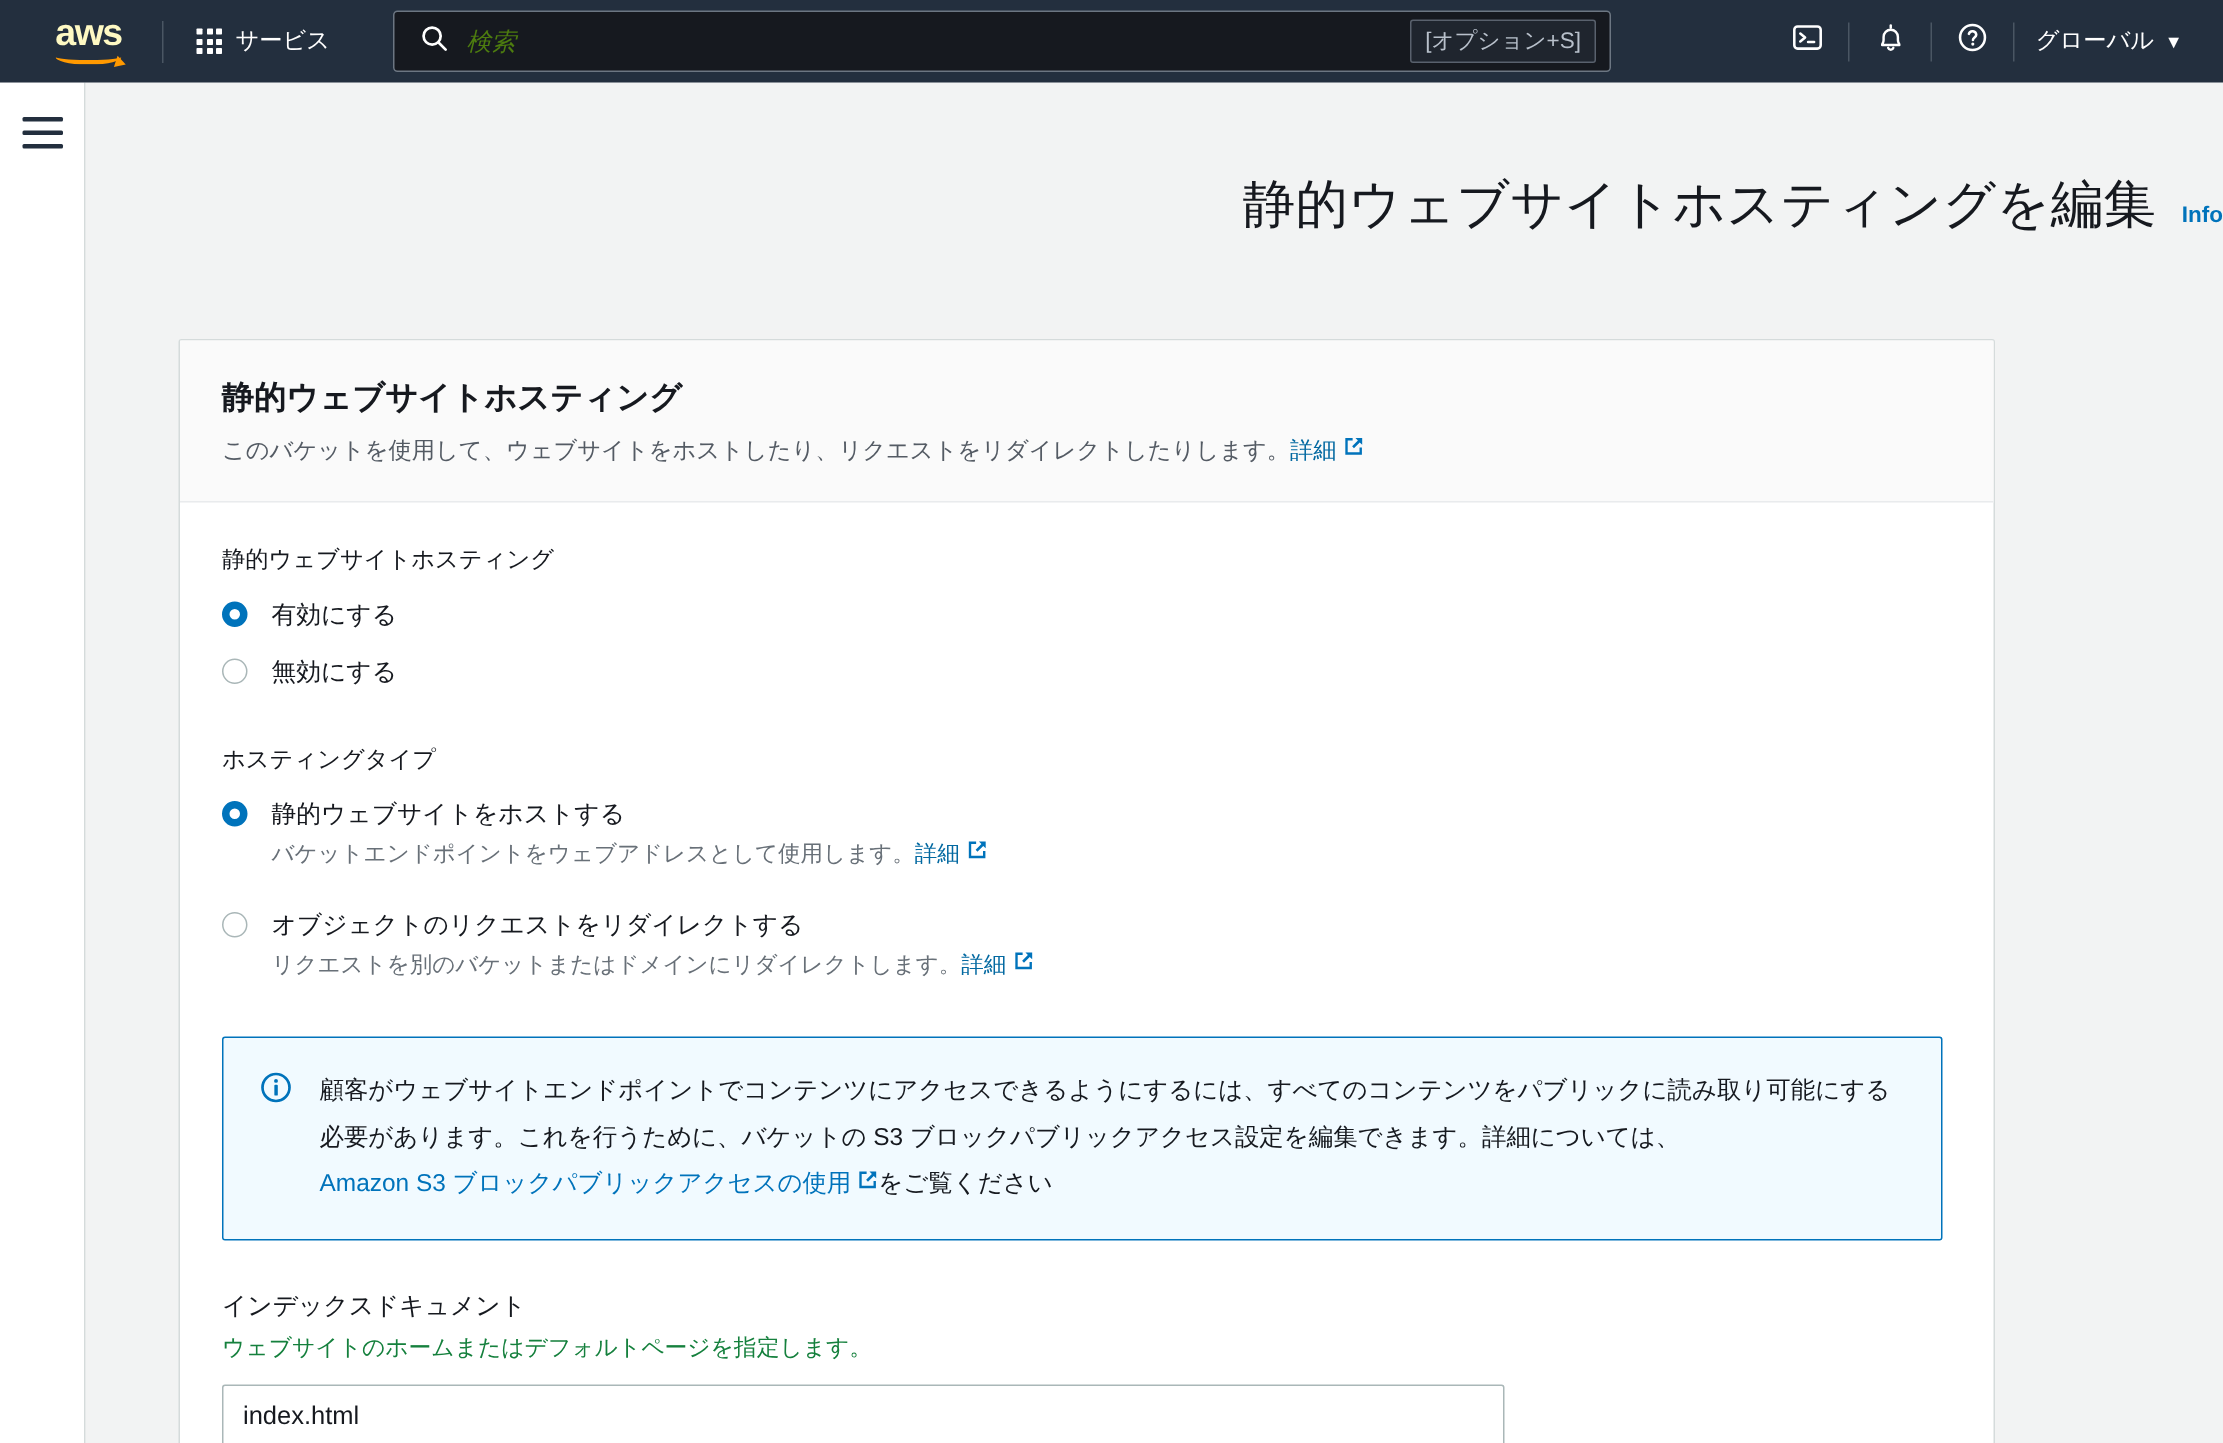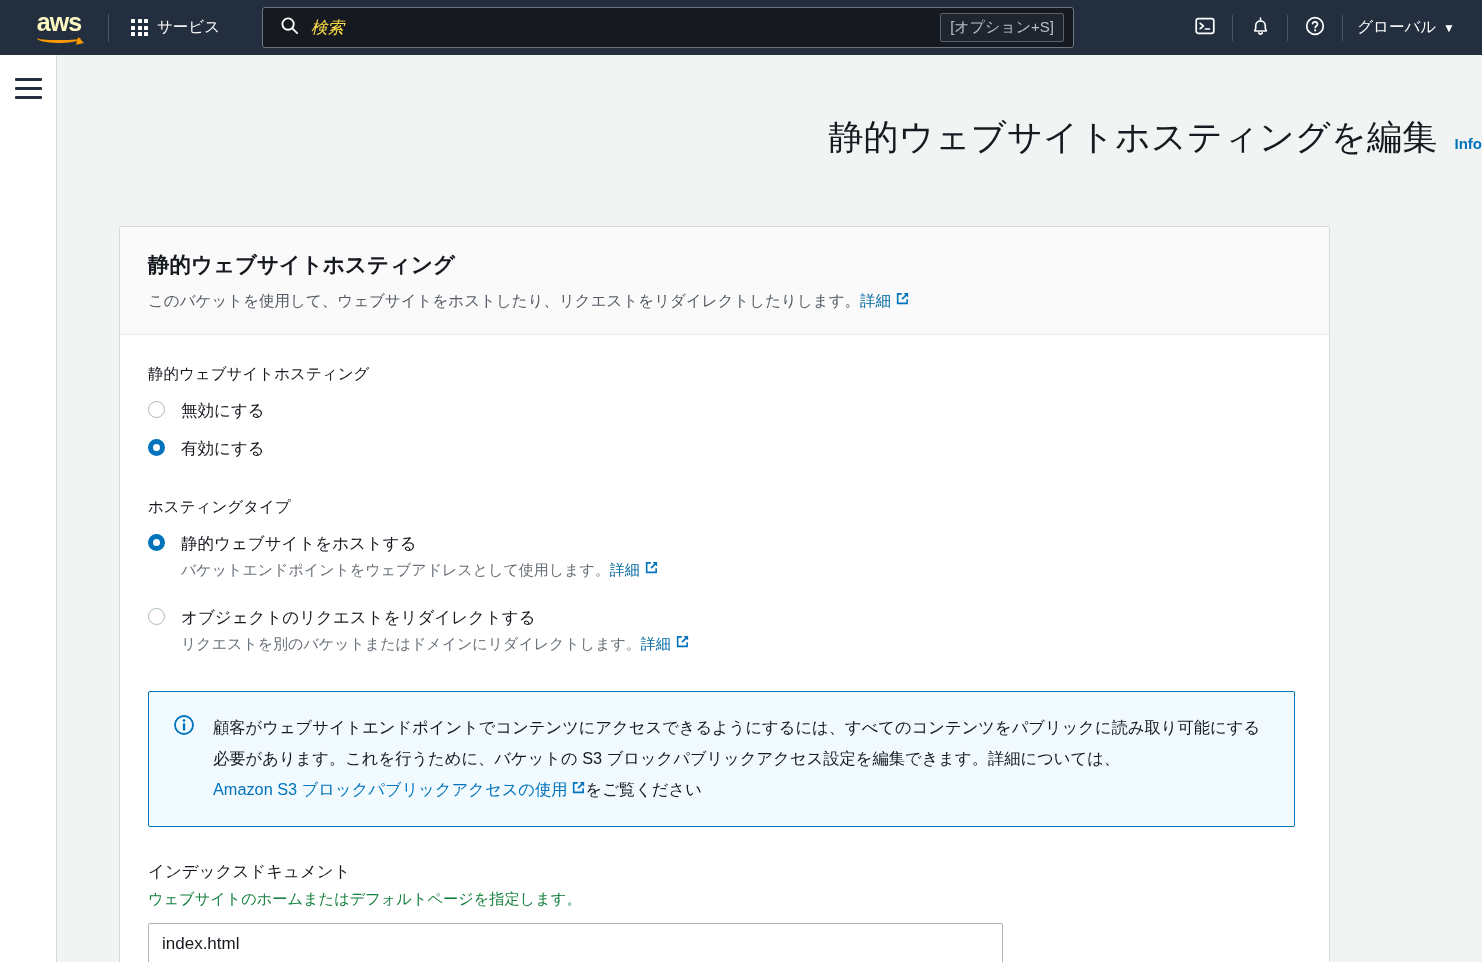--- a/index.html
+++ b/index.html
@@ -60,21 +60,21 @@
     position: absolute; left: 262px; top: 7px;
     width: 812px; height: 41px;
     background: #16191f;
     border: 1px solid #6c7682;
     border-radius: 3px;
     display: flex; align-items: center;
     cursor: text;
   }
   .search-icon { margin: 0 12px 0 17px; flex: none; }
   .search-placeholder {
-    color: #fde047; font-size: 16.5px; font-style: italic; flex: 1;
+    color: #4d7c0f; font-size: 16.5px; font-style: italic; flex: 1;
   }
   .kbd-hint {
     margin-right: 9px; padding: 4px 9px;
     color: #b8c0cb; font-size: 15px;
     background: #1f252e; border: 1px solid #59616d; border-radius: 2px;
     white-space: nowrap;
   }
 
   .nav-right {
     position: absolute; right: 0; top: 0; height: 55px;
@@ -328,29 +328,29 @@
               </svg></span>
           </span>
       </div>
     </div>
 
     <div class="card-body">
 
       <div class="radio-group">
         <div class="field-label">静的ウェブサイトホスティング</div>
         <div class="radio-row">
+          <span class="radio checked"></span>
+          <span class="radio-text">
+            <span class="radio-label">有効にする</span>
+          </span>
+        </div>
+        <div class="radio-row">
           <span class="radio"></span>
           <span class="radio-text">
             <span class="radio-label">無効にする</span>
-          </span>
-        </div>
-        <div class="radio-row">
-          <span class="radio checked"></span>
-          <span class="radio-text">
-            <span class="radio-label">有効にする</span>
           </span>
         </div>
       </div>
 
       <div class="radio-group hosting-type">
         <div class="field-label">ホスティングタイプ</div>
 
         <div class="radio-row">
           <span class="radio checked"></span>
           <span class="radio-text">

